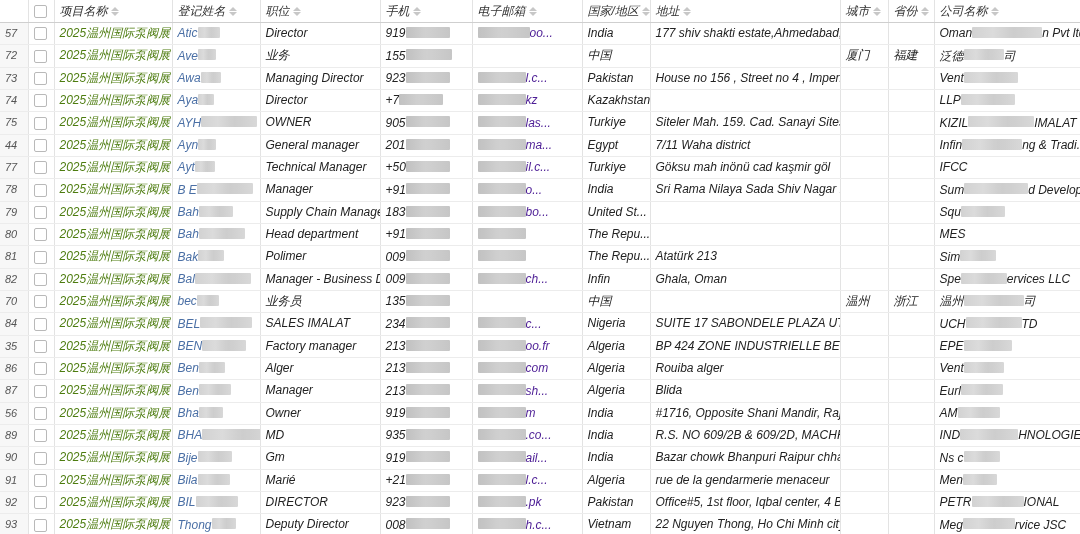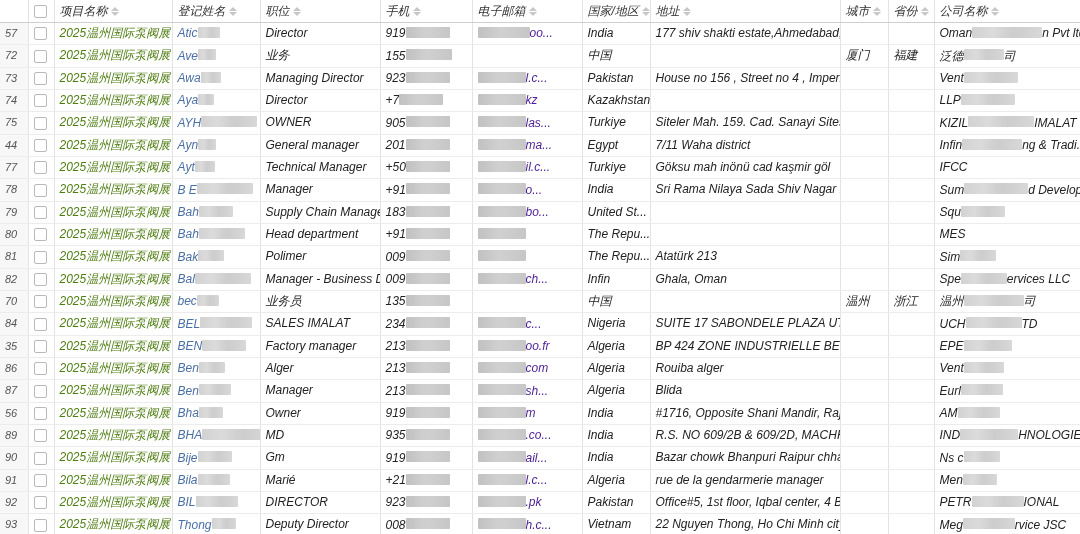--- a/index.html
+++ b/index.html
@@ -509,21 +509,21 @@
         </tr>
         <tr>
           <td class="rownum">91</td>
           <td class="checkcell"><span class="checkbox"></span></td>
           <td class="cell-project">2025温州国际泵阀展</td>
           <td class="cell-name"><span class="txt">Bila</span><span class="blur" style="width:32px"></span></td>
           <td>Marié</td>
           <td><span class="txt">+21</span><span class="blur dark" style="width:44px"></span></td>
           <td class="cell-link"><span class="blur dark" style="width:48px"></span><span class="txt">l.c...</span></td>
           <td>Algeria</td>
-          <td>rue de la gendarmerie manager</td>
+          <td>rue de la gendarmerie menaceur</td>
           <td></td>
           <td></td>
           <td><span class="txt">Men</span><span class="blur" style="width:34px"></span><span class="txt"></span></td>
         </tr>
         <tr>
           <td class="rownum">92</td>
           <td class="checkcell"><span class="checkbox"></span></td>
           <td class="cell-project">2025温州国际泵阀展</td>
           <td class="cell-name"><span class="txt">BIL</span><span class="blur" style="width:42px"></span></td>
           <td>DIRECTOR</td>

